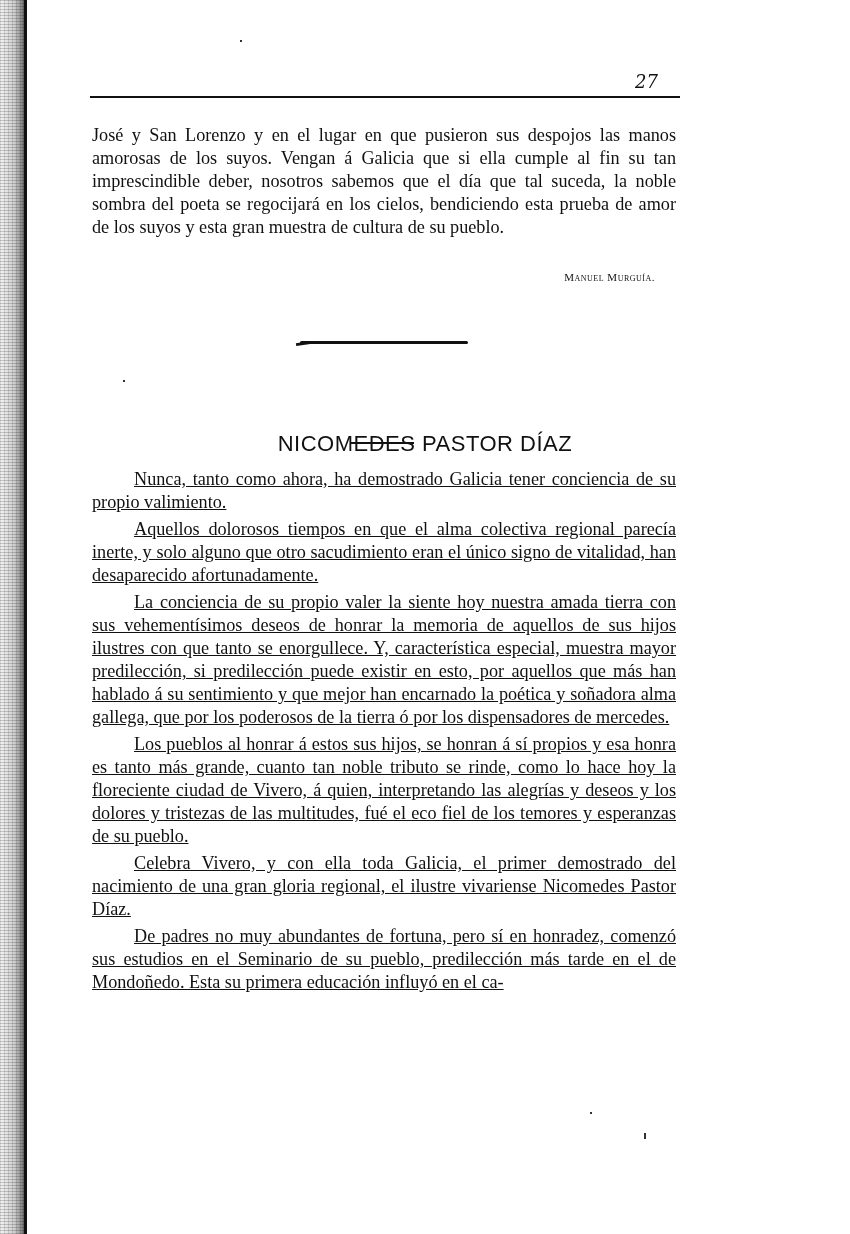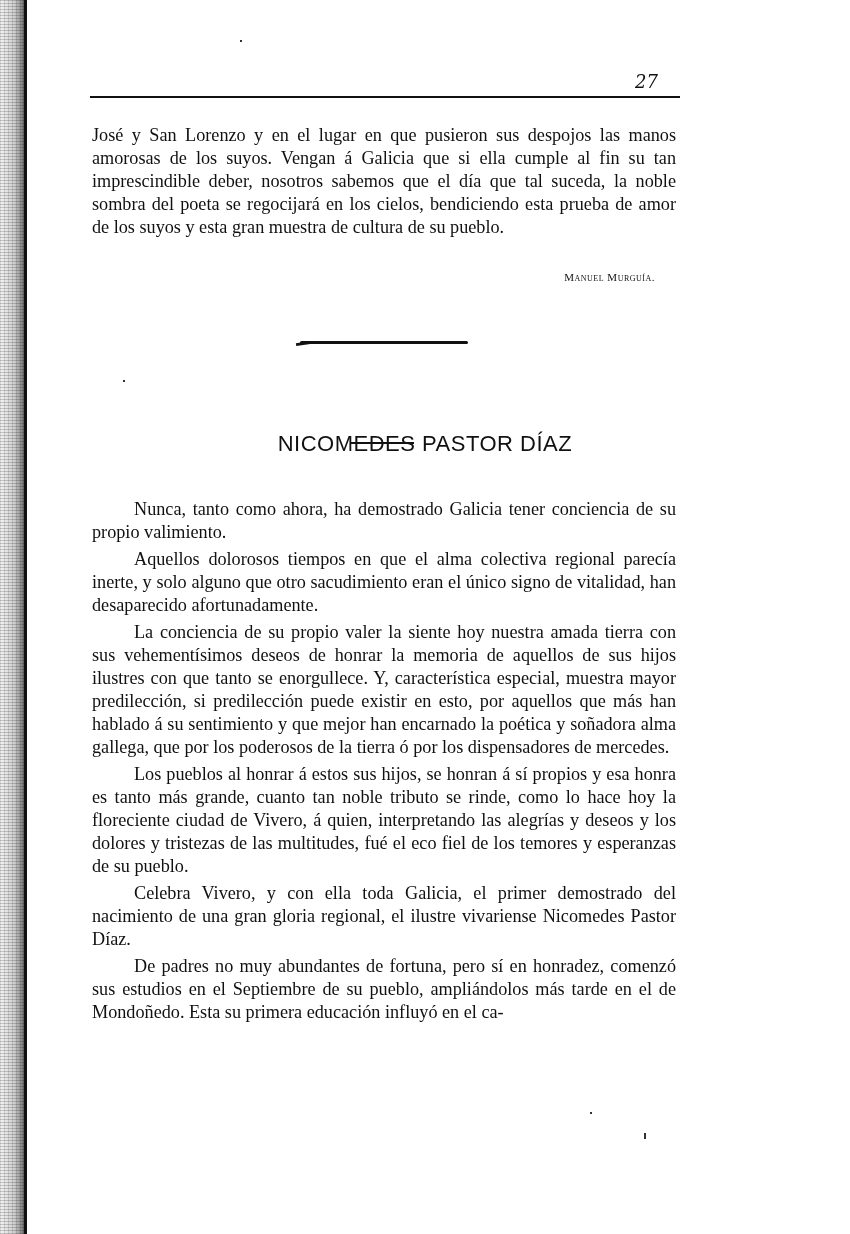--- a/index.html
+++ b/index.html
@@ -53,21 +53,21 @@
       content: ""; position: absolute; left: -4px; top: 1px; width: 16px; height: 3px; background:#111;
       transform: rotate(-8deg);
     }
     .article-title {
       position: absolute; left: 0; width: 850px; top: 398px; text-align: center;
       font-family: "Liberation Sans", "DejaVu Sans", sans-serif; font-size: 22px; letter-spacing: 0.5px; margin-top: 33px;
     }
     .divider-short {
       position: absolute; left: 350px; top: 442px; width: 64px; height: 2px; background: #111;
     }
-    #block-2 { top: 494px; }
+    #block-2 { top: 464px; text-decoration: underline; }
     .speck { position: absolute; width: 2px; height: 2px; background: #333; }
   </style>
 </head>
 <body>
 
 <div class="binding-edge"></div>
 <div class="binding-line"></div>
 
 <div class="running-head">
   <div class="page-number">27</div>
@@ -84,19 +84,19 @@
 <div class="article-title">NICOMEDES PASTOR DÍAZ</div>
 
 <div class="divider-short"></div>
 
 <div class="text-block" id="block-2">
   <p class="indent">Nunca, tanto como ahora, ha demostrado Galicia tener conciencia de su propio valimiento.</p>
   <p class="indent">Aquellos dolorosos tiempos en que el alma colectiva regional parecía inerte, y solo alguno que otro sacudimiento eran el único signo de vitalidad, han desaparecido afortunadamente.</p>
   <p class="indent">La conciencia de su propio valer la siente hoy nuestra amada tierra con sus vehementísimos deseos de honrar la memoria de aquellos de sus hijos ilustres con que tanto se enorgullece. Y, característica especial, muestra mayor predilección, si predilección puede existir en esto, por aquellos que más han hablado á su sentimiento y que mejor han encarnado la poética y soñadora alma gallega, que por los poderosos de la tierra ó por los dispensadores de mercedes.</p>
   <p class="indent">Los pueblos al honrar á estos sus hijos, se honran á sí propios y esa honra es tanto más grande, cuanto tan noble tributo se rinde, como lo hace hoy la floreciente ciudad de Vivero, á quien, interpretando las alegrías y deseos y los dolores y tristezas de las multitudes, fué el eco fiel de los temores y esperanzas de su pueblo.</p>
   <p class="indent">Celebra Vivero, y con ella toda Galicia, el primer demostrado del nacimiento de una gran gloria regional, el ilustre vivariense Nicomedes Pastor Díaz.</p>
-  <p class="indent">De padres no muy abundantes de fortuna, pero sí en honradez, comenzó sus estudios en el Septiembre de su pueblo, ampliándolos más tarde en el de Mondoñedo. Esta su primera educación influyó en el ca-</p>
+  <p class="indent">De padres no muy abundantes de fortuna, pero sí en honradez, comenzó sus estudios en el Seminario de su pueblo, predilección más tarde en el de Mondoñedo. Esta su primera educación influyó en el ca-</p>
 </div>
 
 <div class="speck" style="left:644px;top:1133px;height:6px;"></div>
 <div class="speck" style="left:590px;top:1112px;"></div>
 <div class="speck" style="left:240px;top:40px;"></div>
 <div class="speck" style="left:123px;top:380px;"></div>
 
 </body></html>

